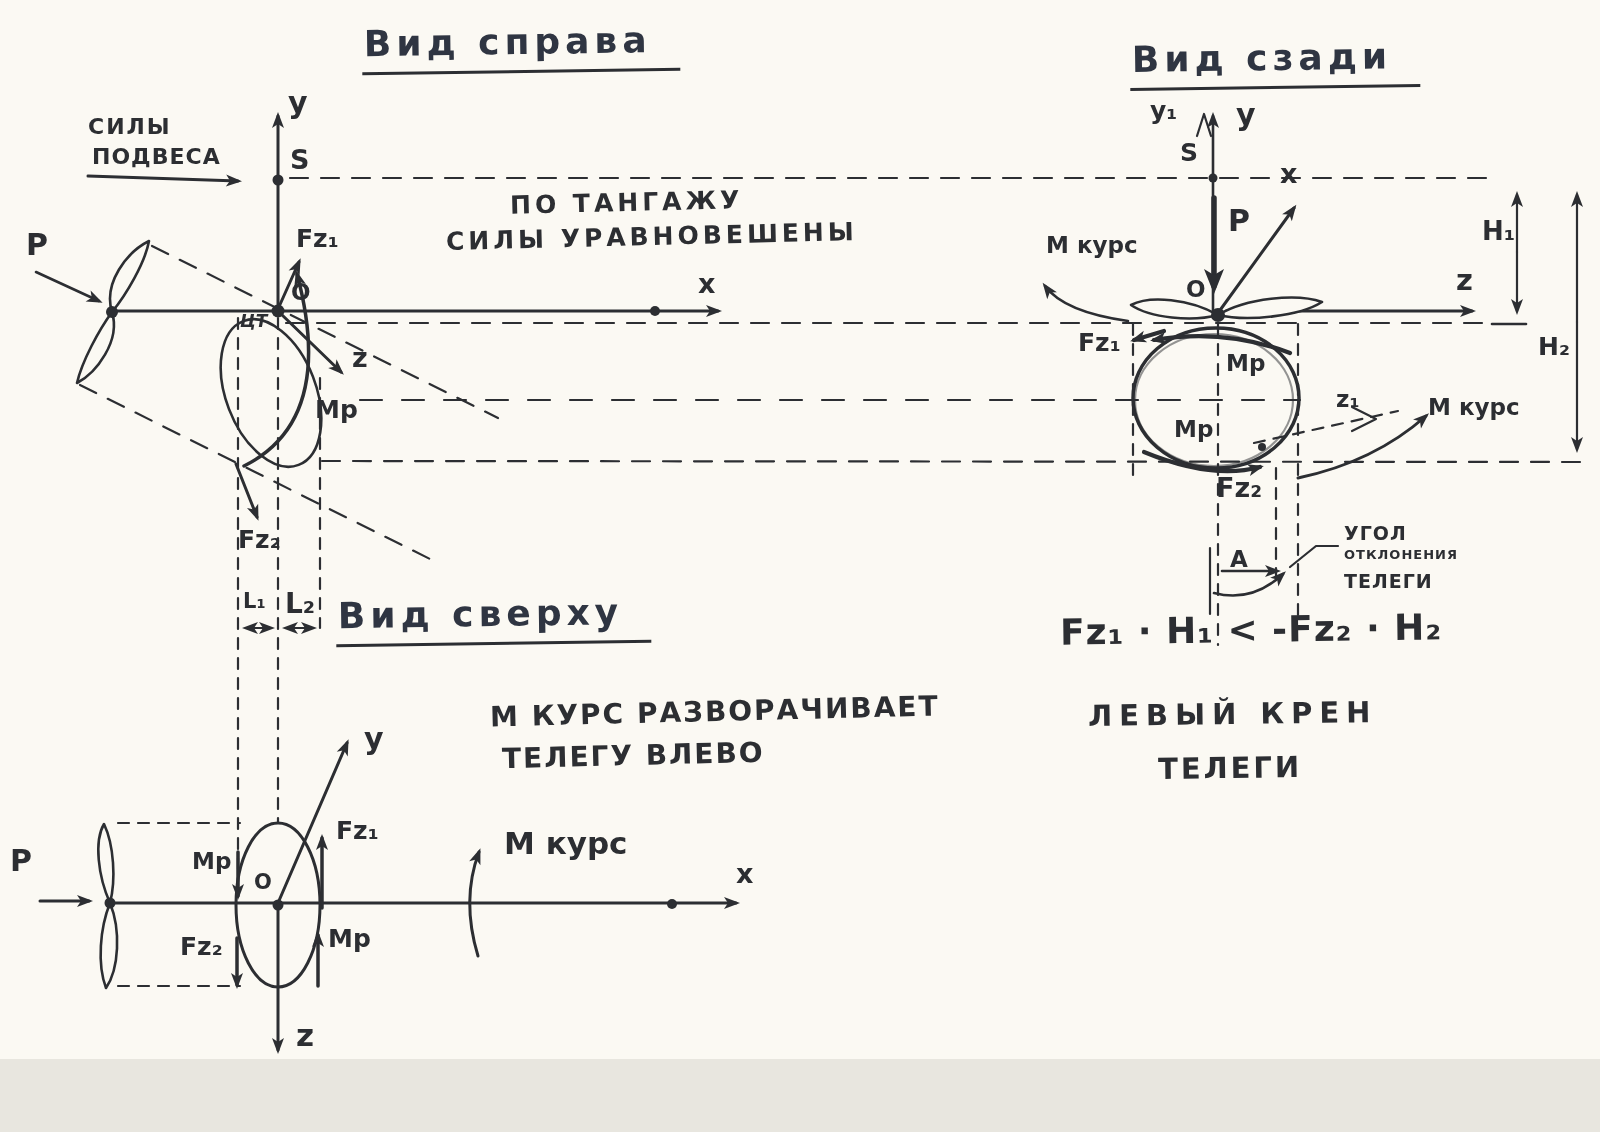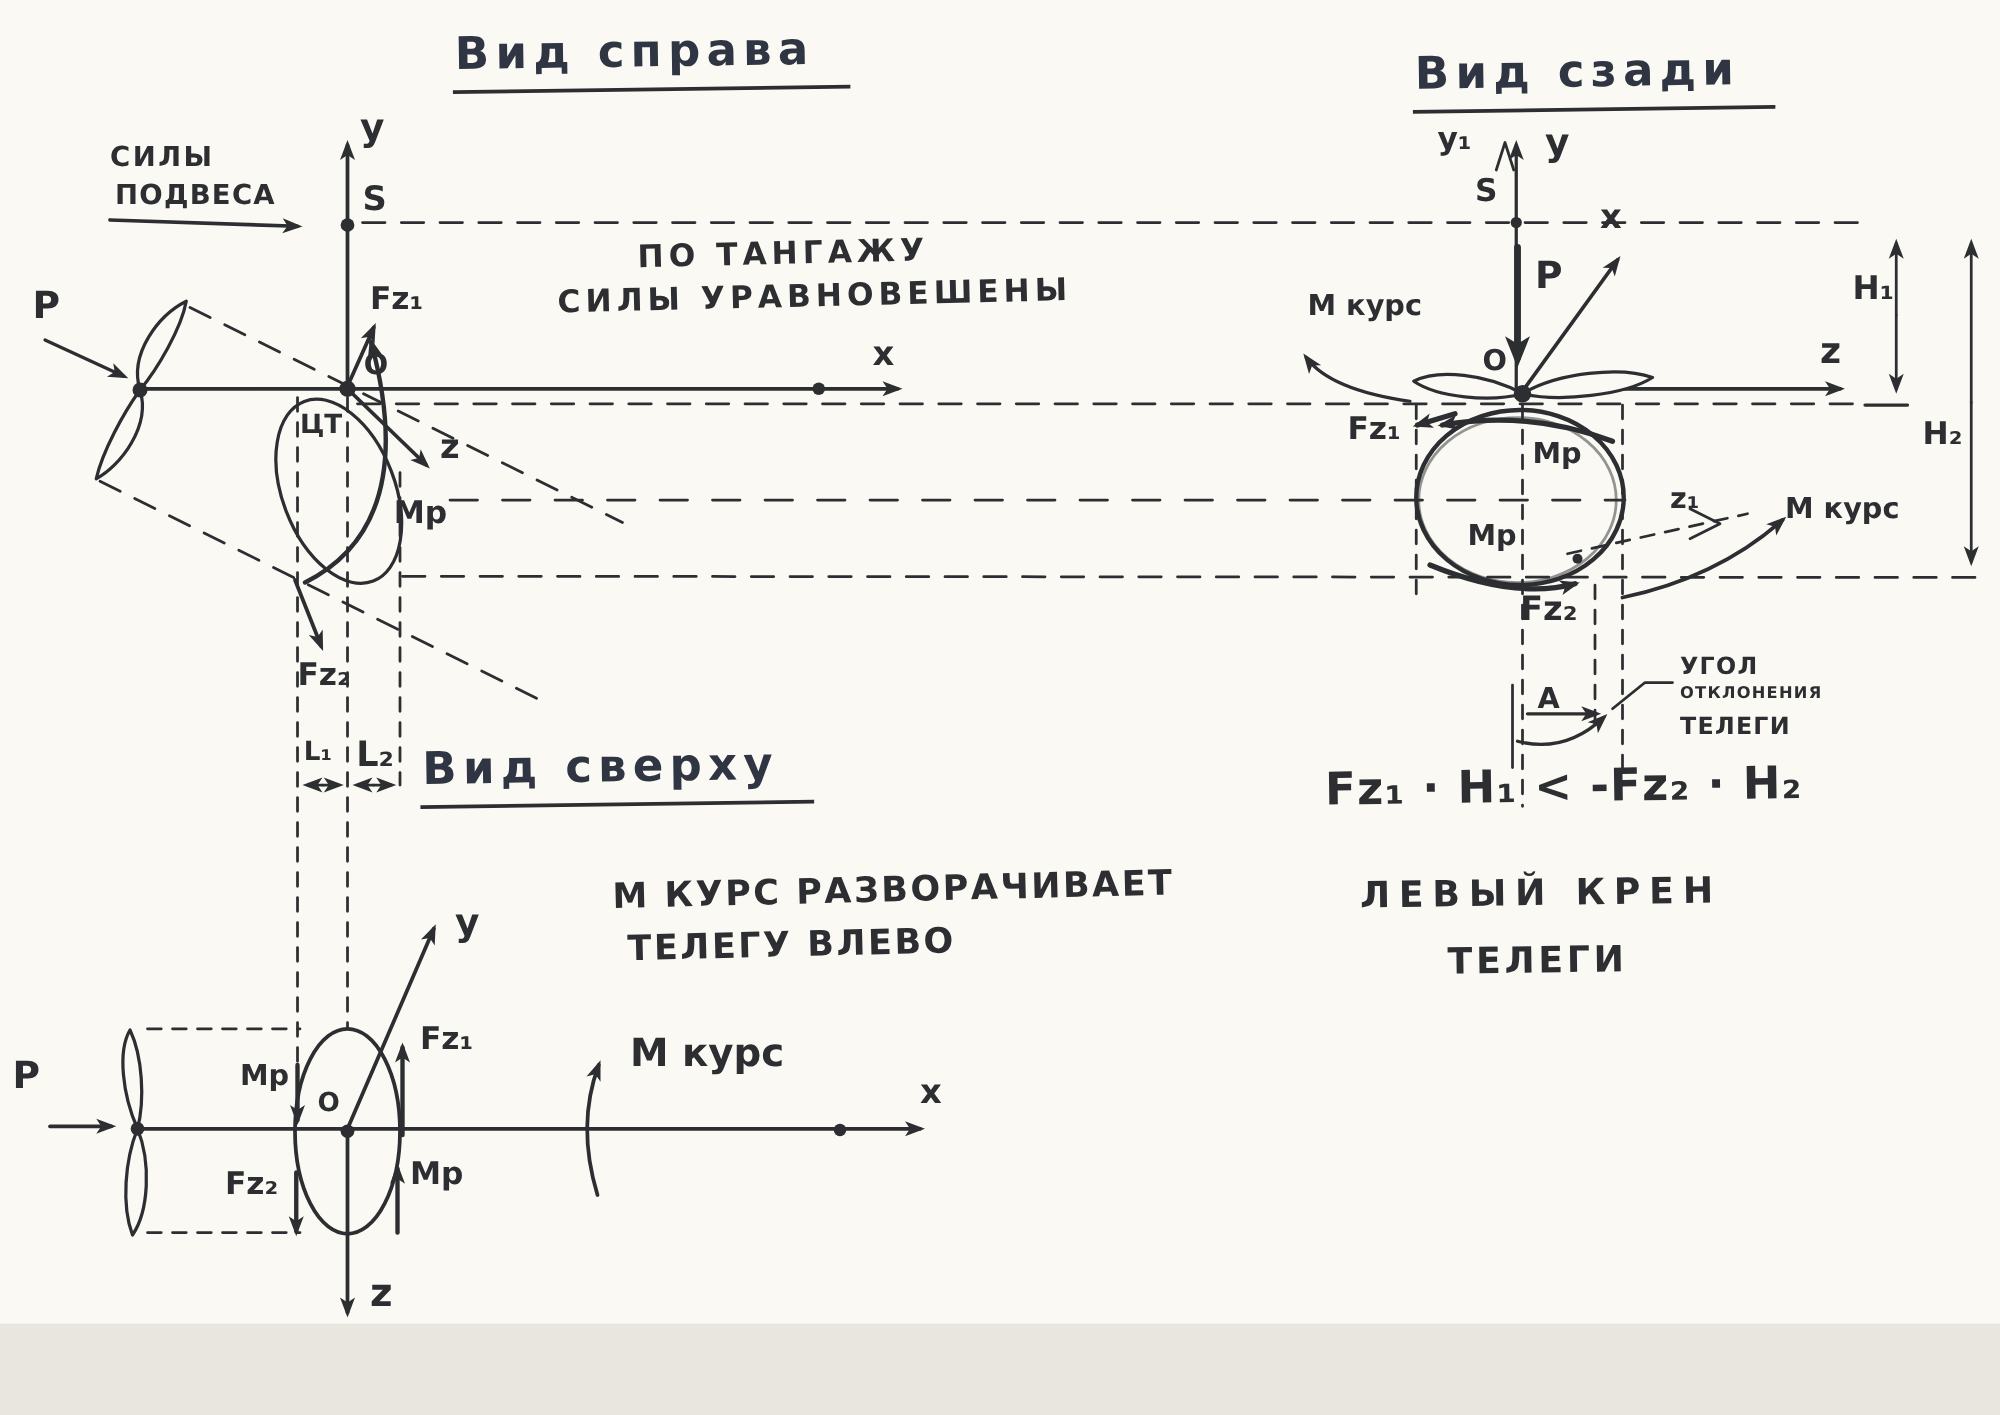--- a/index.html
+++ b/index.html
@@ -131,21 +131,21 @@
 </svg>
 
 <div class="lbl title hand1" style="left:362px; top:24px;">Вид справа</div>
 <div class="lbl" style="left:88px; top:116px; font-size:22px; letter-spacing:2px;">СИЛЫ</div>
 <div class="lbl" style="left:92px; top:146px; font-size:22px; letter-spacing:1px;">ПОДВЕСА</div>
 <div class="lbl" style="left:288px; top:88px; font-size:30px;">y</div>
 <div class="lbl" style="left:290px; top:146px; font-size:27px;">S</div>
 <div class="lbl" style="left:26px; top:230px; font-size:30px;">P</div>
 <div class="lbl" style="left:296px; top:226px; font-size:25px;">Fz₁</div>
 <div class="lbl" style="left:291px; top:281px; font-size:23px;">O</div>
-<div class="lbl" style="left:240px; top:329px; font-size:21px;">ЦТ</div>
+<div class="lbl" style="left:240px; top:313px; font-size:17px;font-style:italic;">ЦТ</div>
 <div class="lbl" style="left:352px; top:344px; font-size:27px;">z</div>
 <div class="lbl" style="left:315px; top:397px; font-size:25px;">Mp</div>
 <div class="lbl" style="left:238px; top:527px; font-size:25px;">Fz₂</div>
 <div class="lbl" style="left:243px; top:591px; font-size:21px;">L₁</div>
 <div class="lbl" style="left:285px; top:590px; font-size:28px;">L₂</div>
 <div class="lbl" style="left:698px; top:270px; font-size:27px;">x</div>
 <div class="lbl hand2" style="left:510px; top:190px; font-size:25px; letter-spacing:4px;">ПО ТАНГАЖУ</div>
 <div class="lbl hand2" style="left:446px; top:224px; font-size:25px; letter-spacing:4px;">СИЛЫ УРАВНОВЕШЕНЫ</div>
 
 <div class="lbl title hand1" style="left:1130px; top:40px;">Вид сзади</div>

